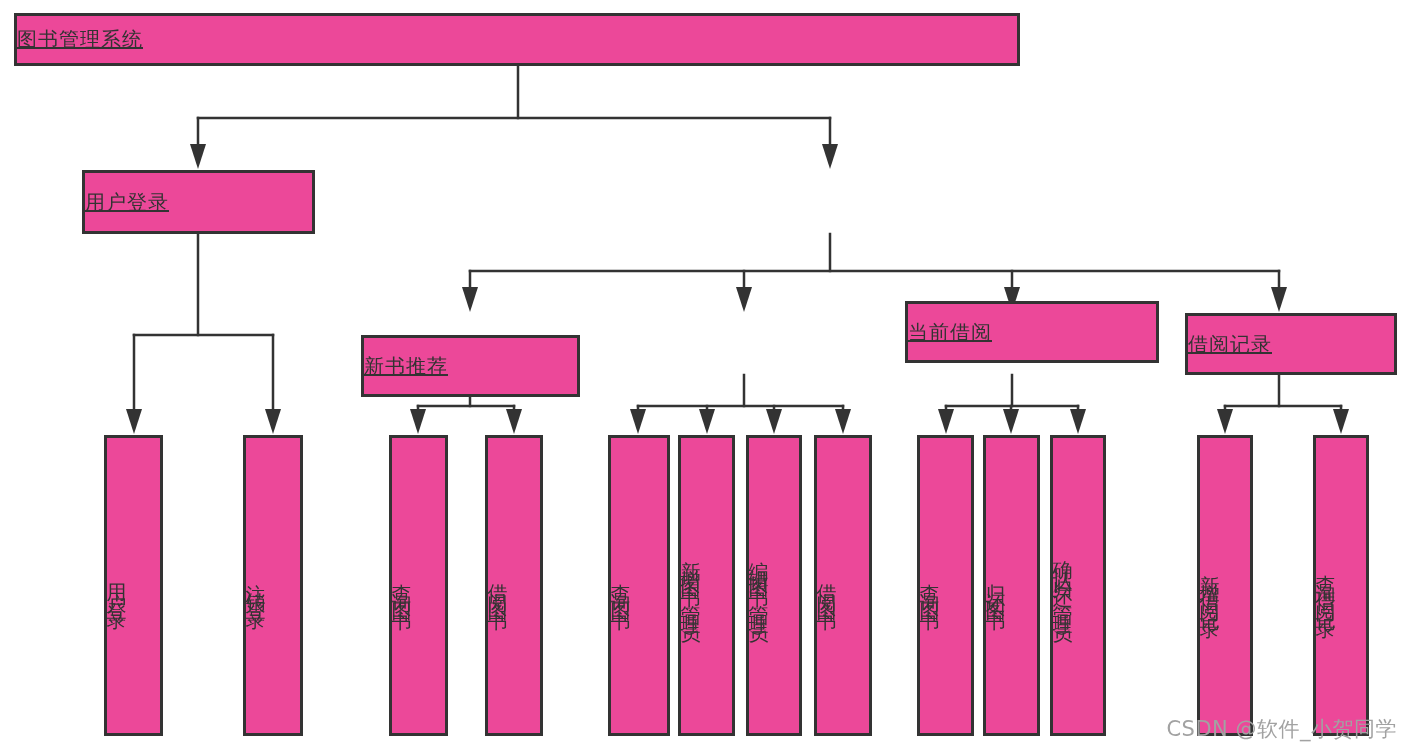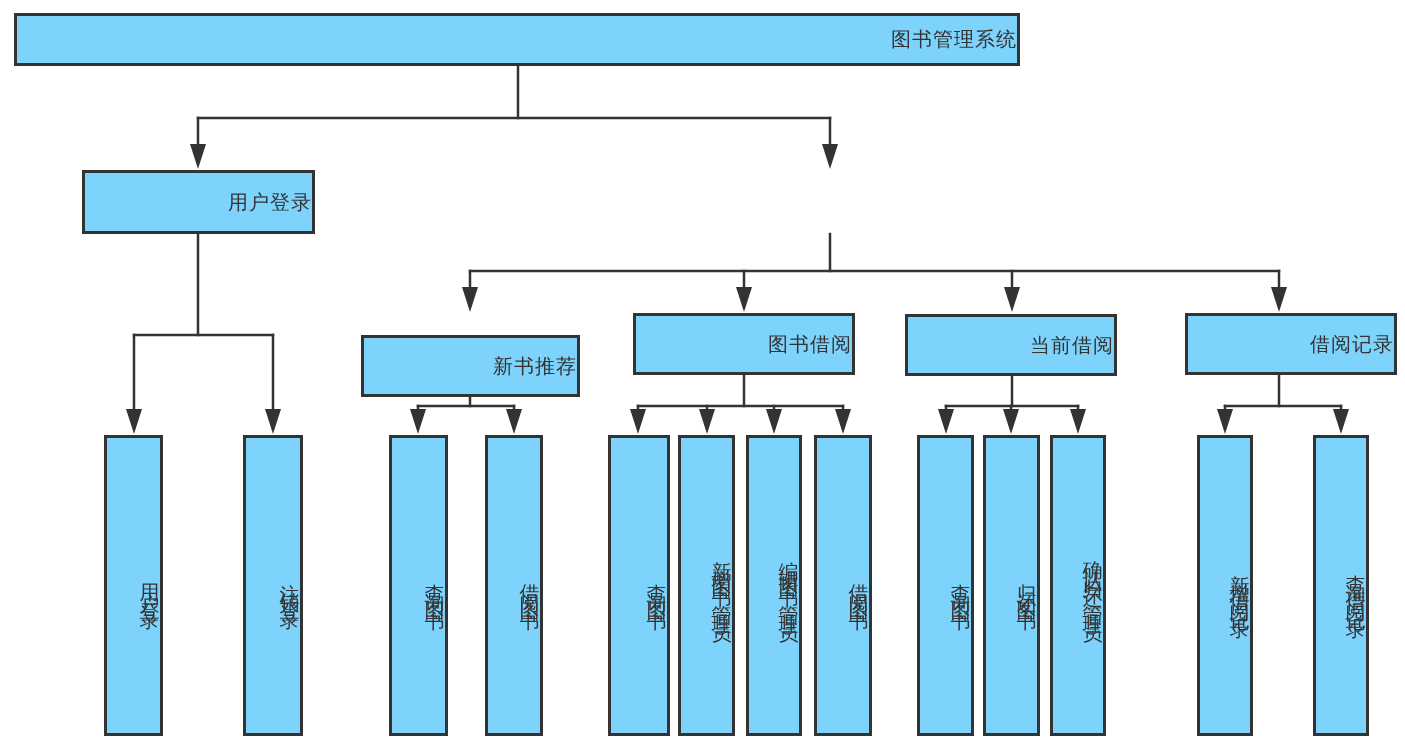--- a/index.html
+++ b/index.html
@@ -2,24 +2,24 @@
 <html><head>
 <meta charset="utf-8">
 <style>
   html,body{margin:0;padding:0;background:#ffffff;}
   .stage{
     position:relative;width:1405px;height:747px;background:#ffffff;
     font-family:"DejaVu Sans","Liberation Sans",sans-serif;overflow:hidden;
   }
   .connectors{position:absolute;left:0;top:0;width:1405px;height:747px;}
   .node{
-    position:absolute;box-sizing:border-box;background:#7dd3fc;
+    position:absolute;box-sizing:border-box;background:#ec4899;
     border:3px solid #333333;color:#333333;
-    display:flex;align-items:center;justify-content:flex-end;
-    font-size:20px;letter-spacing:1px;white-space:nowrap;
+    display:flex;align-items:center;justify-content:flex-start;
+    font-size:20px;letter-spacing:1px;white-space:nowrap;text-decoration:underline;
   }
   .leaf{top:435px;height:301px;}
   .leaf .vtext{
     writing-mode:vertical-rl;text-orientation:mixed;
     letter-spacing:9px;line-height:1;font-size:20px;
   }
   .watermark{
     position:absolute;right:8px;bottom:4px;z-index:5;
     font-size:21px;color:#a2a2a2;letter-spacing:0.5px;
   }
@@ -102,24 +102,21 @@
     <span>图书管理系统</span>
   </div>
 
   <div class="node" style="left:82px;top:170px;width:233px;height:64px;">
     <span>用户登录</span>
   </div>
 
   <div class="node" style="left:361px;top:313px;width:219px;height:62px;margin-top:22px;">
     <span>新书推荐</span>
   </div>
-  <div class="node" style="left:633px;top:313px;width:222px;height:62px;">
-    <span>图书借阅</span>
-  </div>
-  <div class="node" style="left:905px;top:314px;width:212px;height:62px;">
+  <div class="node" style="left:905px;top:301px;width:254px;height:62px;">
     <span>当前借阅</span>
   </div>
   <div class="node" style="left:1173px;top:313px;width:212px;height:62px;margin-left:12px;">
     <span>借阅记录</span>
   </div>
 
   <div class="node leaf" style="left:104px;width:59px;">
     <span class="vtext">用户登录</span>
   </div>
   <div class="node leaf" style="left:243px;width:60px;">
@@ -156,14 +153,15 @@
     <span class="vtext">确认归还（管理员）</span>
   </div>
 
   <div class="node leaf" style="left:1197px;width:56px;">
     <span class="vtext">新增借阅记录</span>
   </div>
   <div class="node leaf" style="left:1313px;width:56px;">
     <span class="vtext">查询借阅记录</span>
   </div>
 
+  <div class="watermark">CSDN @软件_小贺同学</div>
 
 </div>
 
 </body></html>

